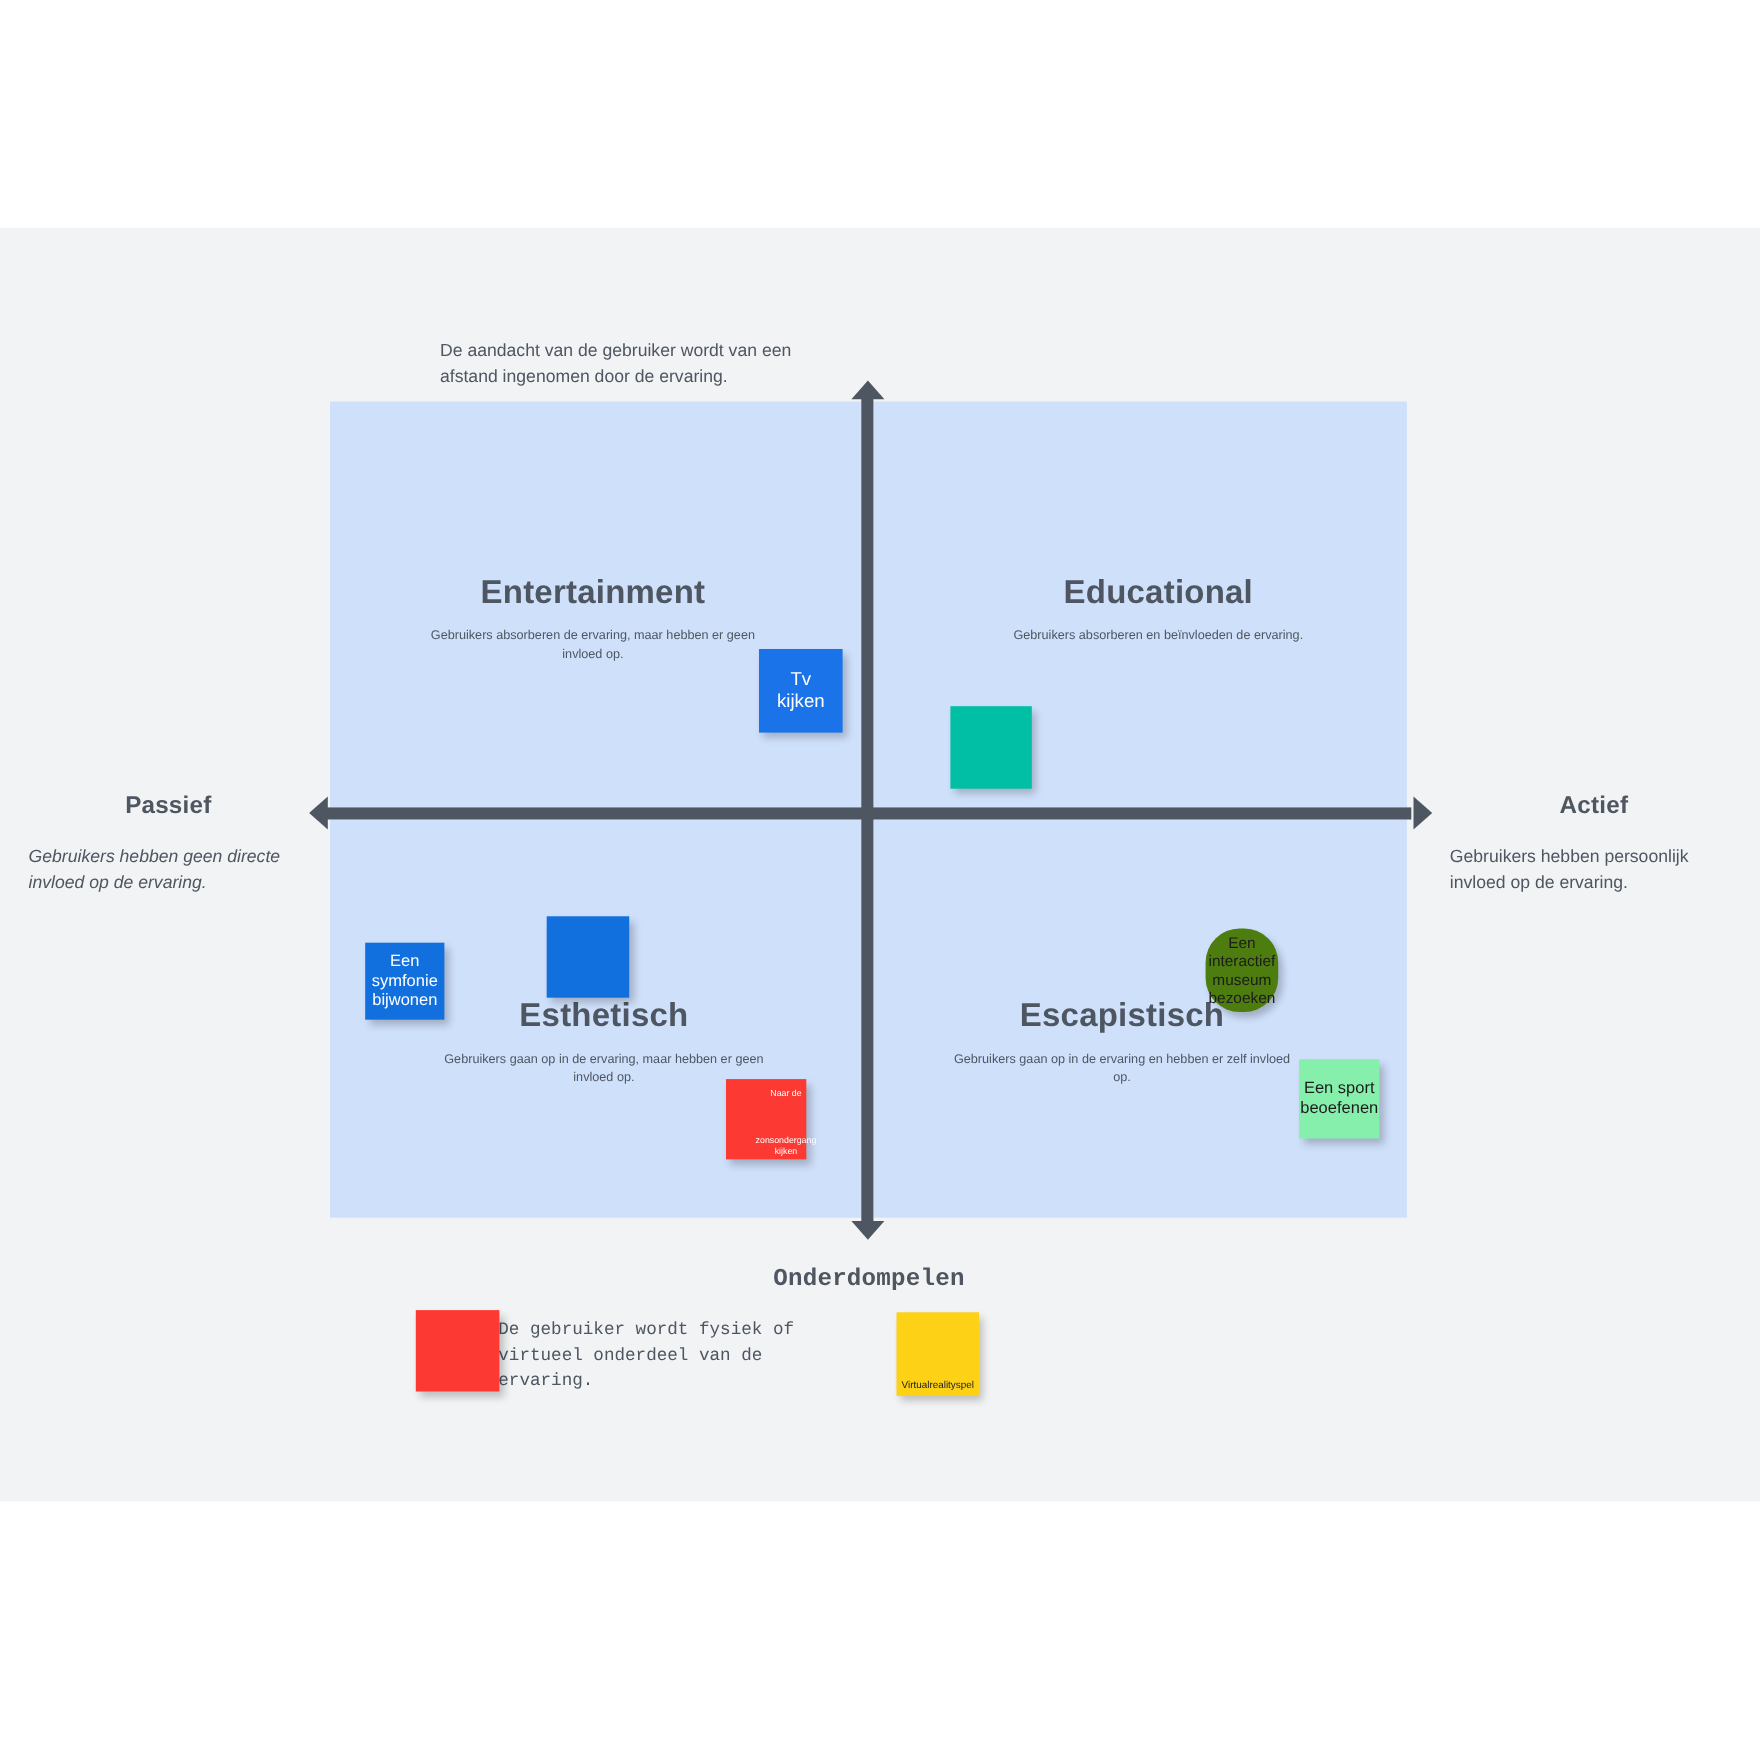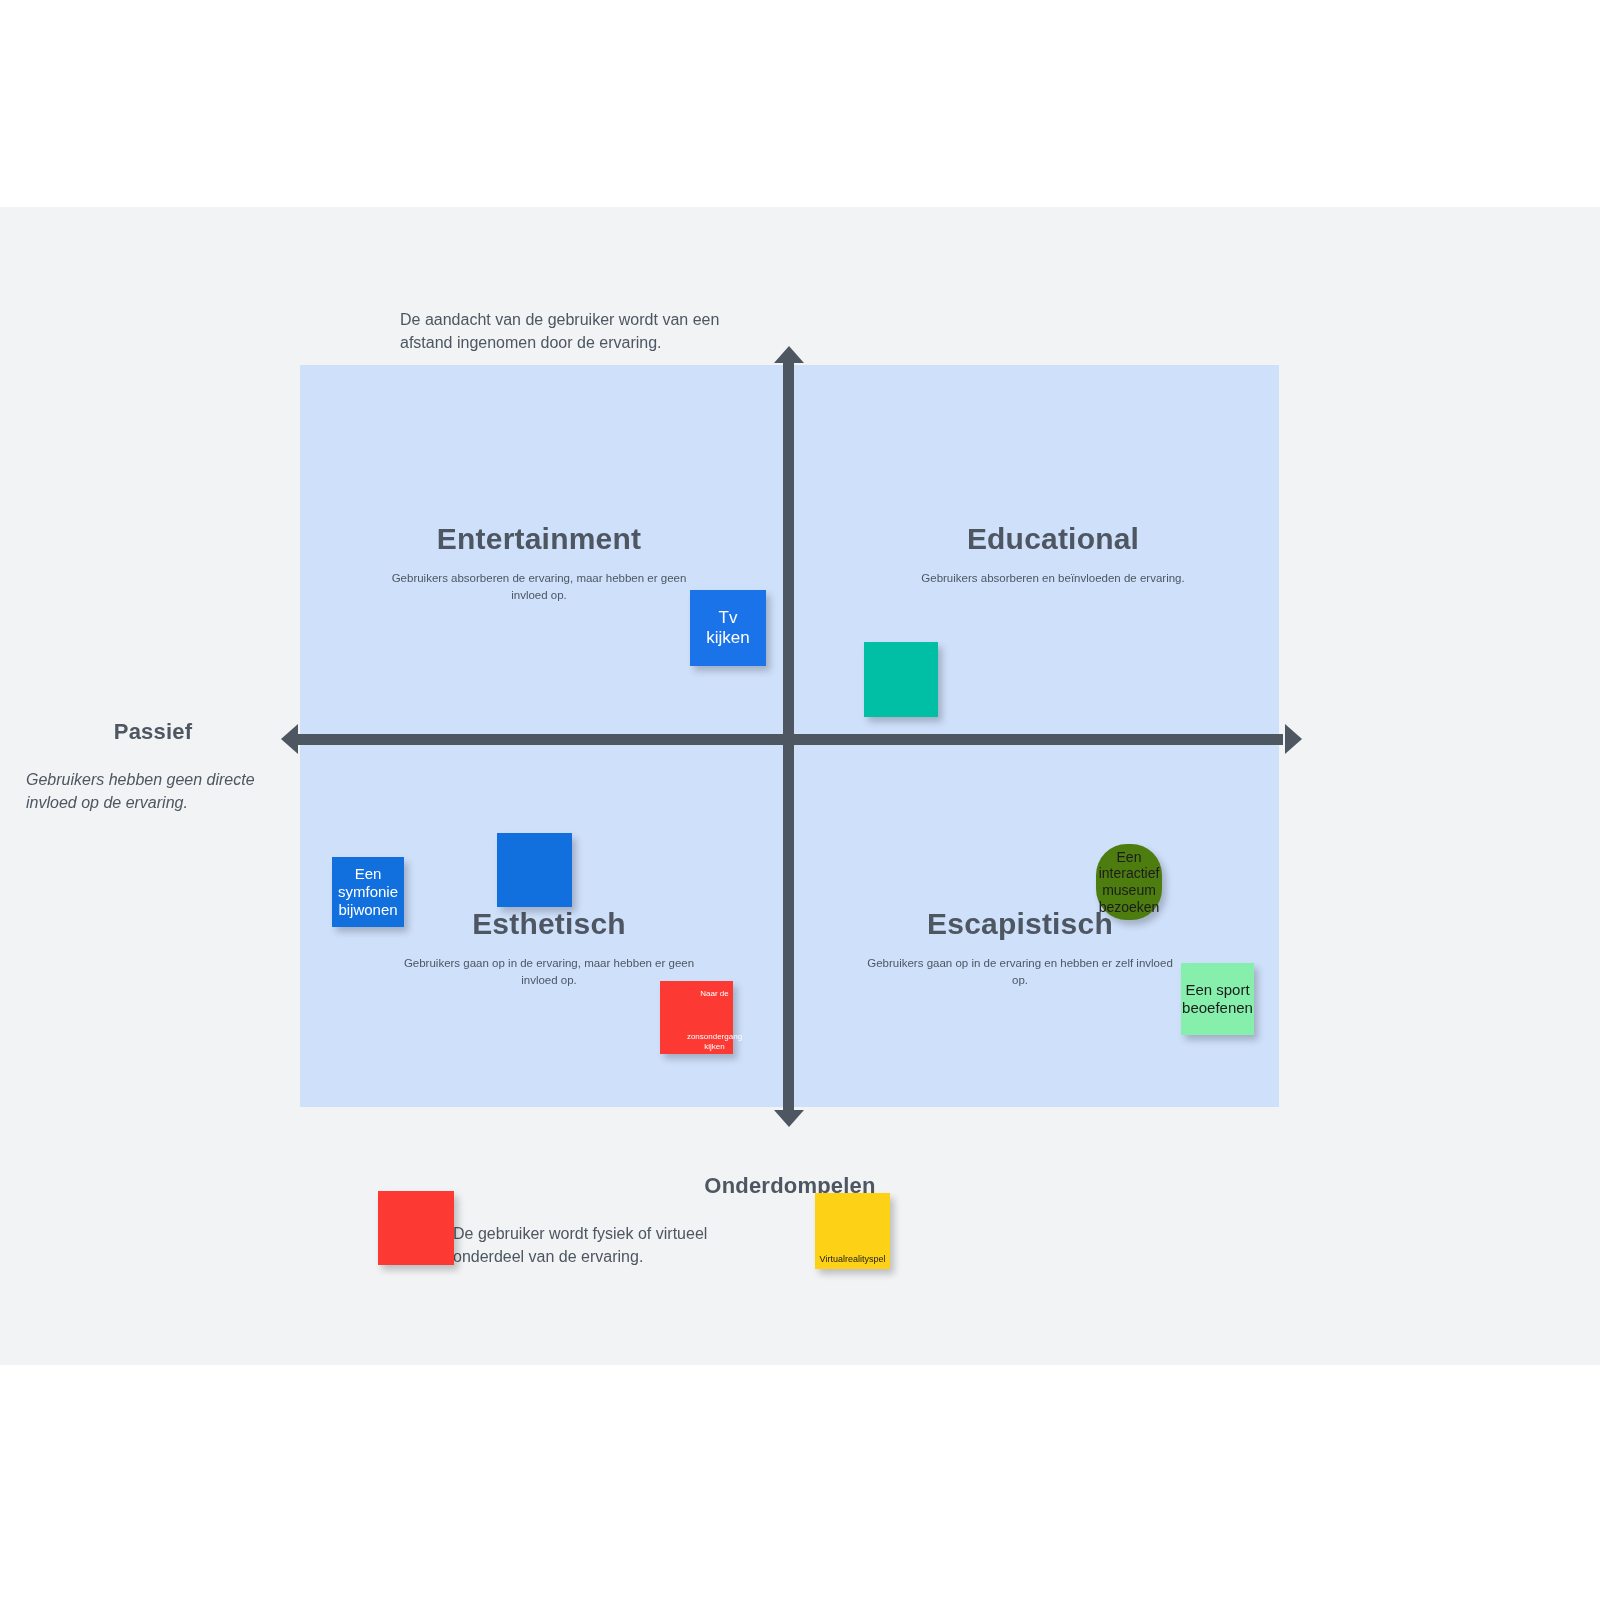--- a/index.html
+++ b/index.html
@@ -93,21 +93,21 @@
   }
   .pole-desc {
     font-size: 16px;
     color: #4e5661;
     line-height: 1.45;
     margin-top: 23px;
   }
 
   .pole-top   { left: 395px; top: 78px;  width: 800px; text-align: center; }
   .pole-top .pole-desc { text-align: left; width: 340px; margin-left: 5px; }
-  .pole-bottom{ left: 420px; top: 966px; width: 740px; text-align: center; }
+  .pole-bottom{ left: 420px; top: 943px; width: 740px; text-align: center; font-family: Liberation Mono, monospace; }
   .pole-bottom .pole-desc { text-align: left; width: 290px; margin-left: 33px; }
   .pole-left  { left: 22px;  top: 512px; width: 262px; text-align: center; }
   .pole-left .pole-desc { text-align: left; width: 245px; margin-left: 4px; font-style: italic; }
   .pole-right { left: 1318px;top: 512px; width: 262px; text-align: center; }
   .pole-right .pole-desc { text-align: left; width: 245px; margin-left: 0px; }
 
   
   .quad-label {
     position: absolute;
     width: 360px;
@@ -169,20 +169,24 @@
   <div class="pole pole-bottom">
     <div class="pole-title">Onderdompelen</div>
     <div class="pole-desc">De gebruiker wordt fysiek of virtueel onderdeel van de ervaring.</div>
   </div>
 
   <div class="pole pole-left">
     <div class="pole-title">Passief</div>
     <div class="pole-desc">Gebruikers hebben geen directe invloed op de ervaring.</div>
   </div>
 
+  <div class="pole pole-right">
+    <div class="pole-title">Actief</div>
+    <div class="pole-desc">Gebruikers hebben persoonlijk invloed op de ervaring.</div>
+  </div>
 
   <div class="quad-label" style="left:359px; top:315px;">
     <div class="quad-title">Entertainment</div>
     <div class="quad-desc">Gebruikers absorberen de ervaring, maar hebben er geen invloed op.</div>
   </div>
 
   <div class="quad-label" style="left:873px; top:315px;">
     <div class="quad-title">Educational</div>
     <div class="quad-desc">Gebruikers absorberen en beïnvloeden de ervaring.</div>
   </div>

